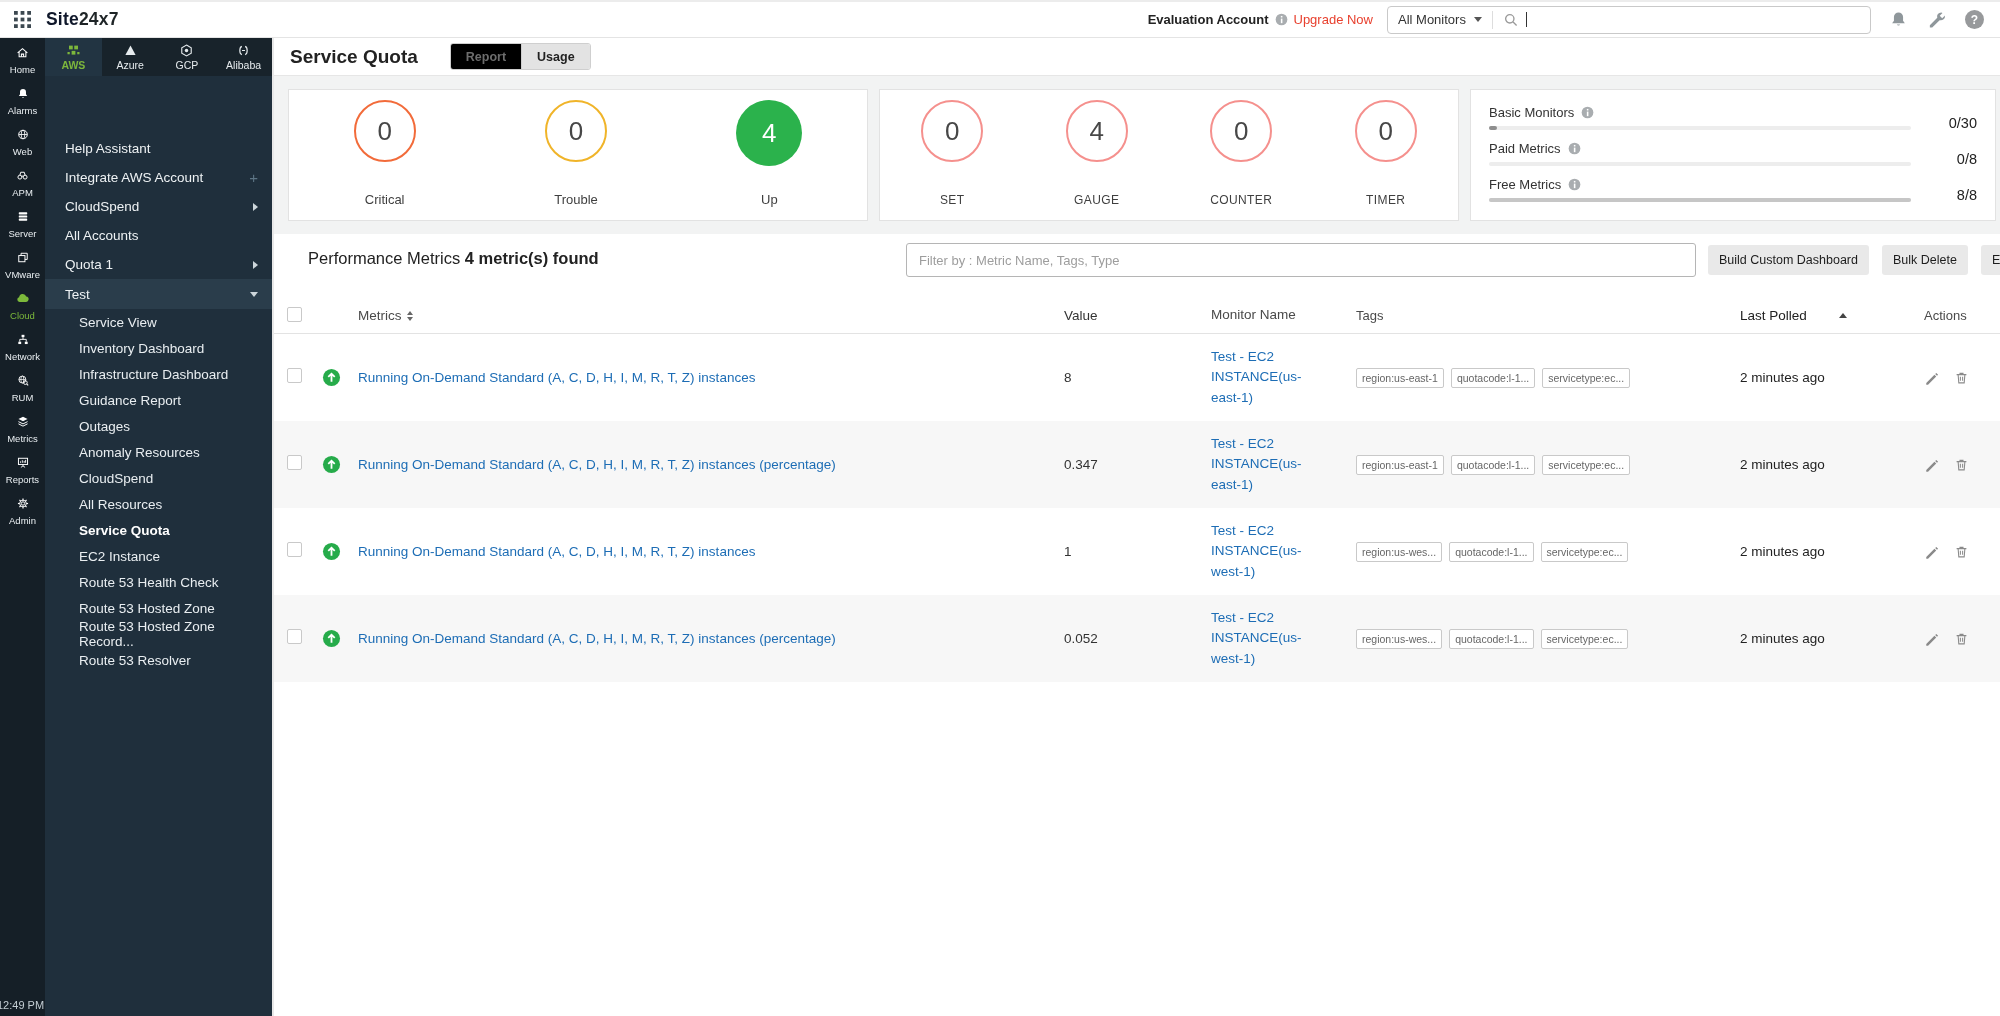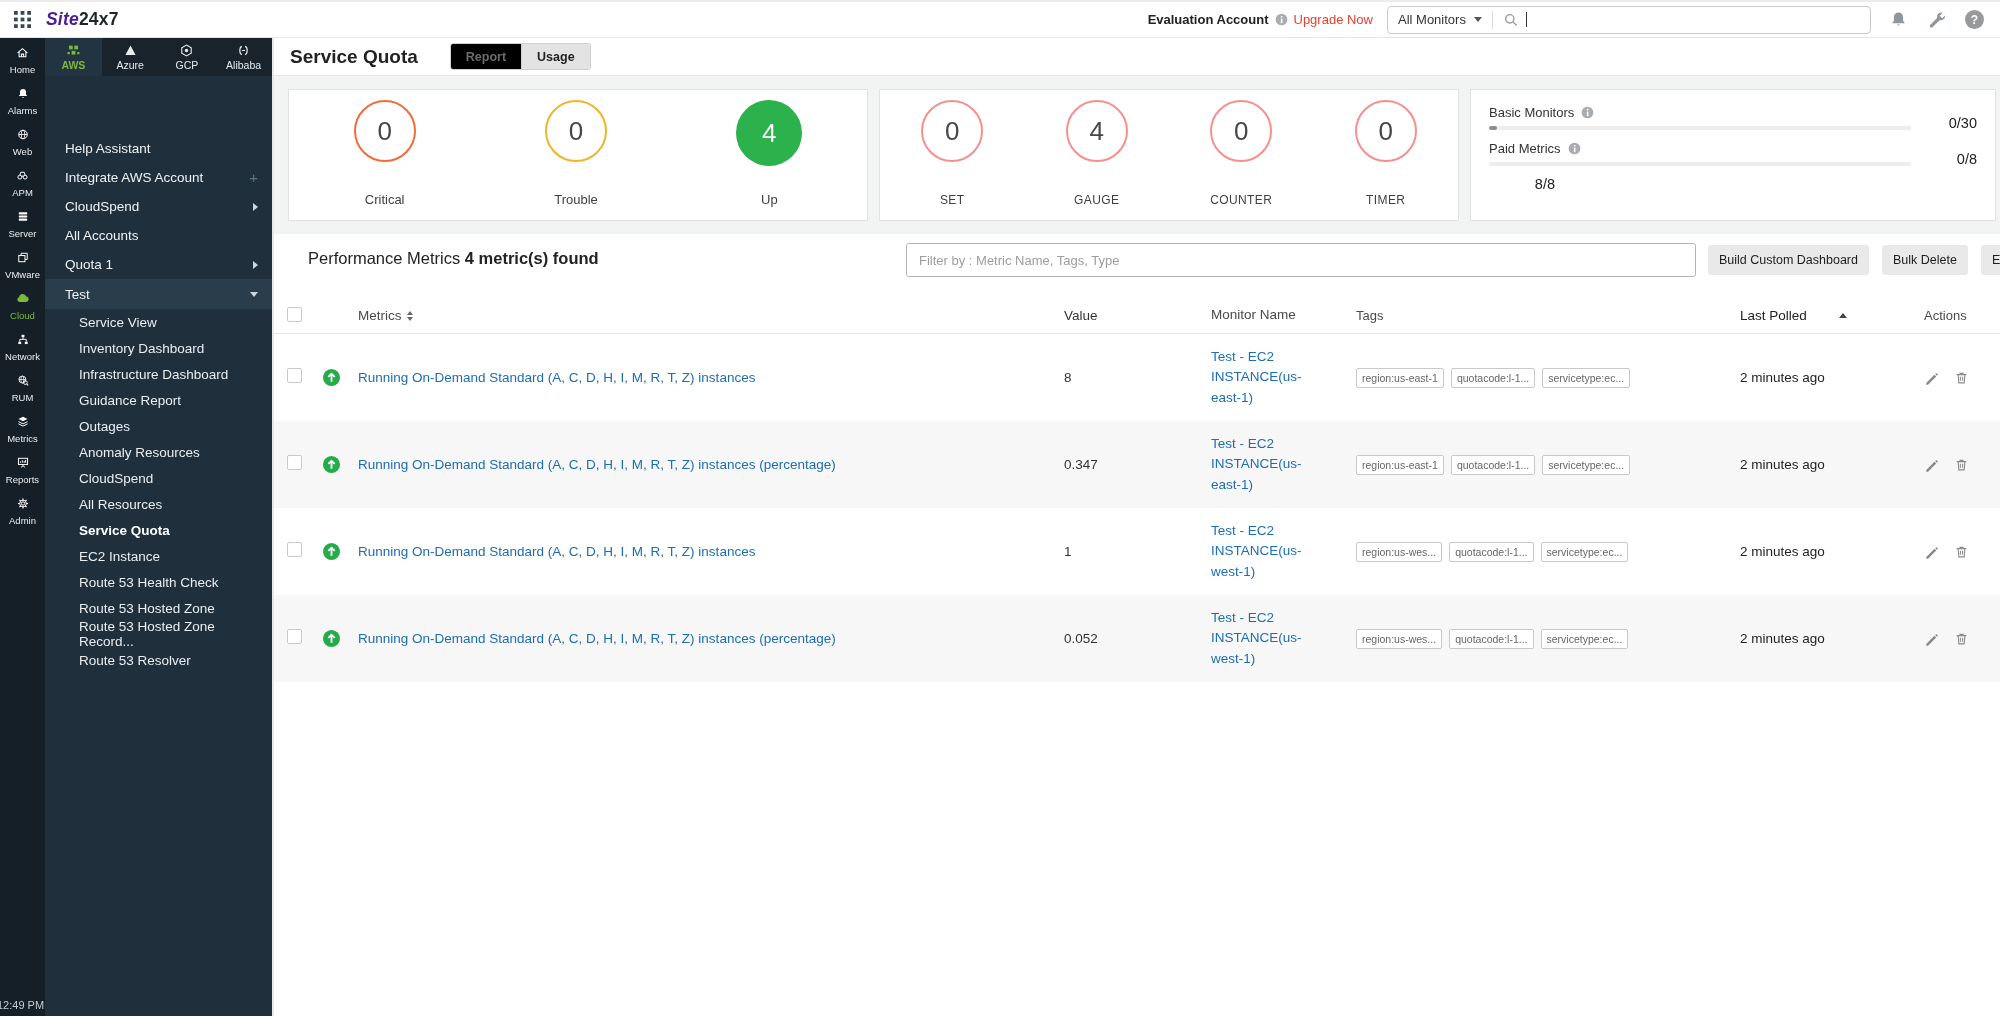--- a/index.html
+++ b/index.html
@@ -3,21 +3,21 @@
 <meta charset="utf-8">
 <style>
   html,body{margin:0;padding:0;background:#fff;}
   body{width:2000px;height:1016px;font-family:"Liberation Sans",sans-serif;position:relative;overflow:hidden;-webkit-font-smoothing:antialiased;}
   *{box-sizing:border-box;}
 
   
   .topbar{position:absolute;top:0;left:0;width:2000px;height:38px;background:#fff;border-top:2px solid #ececec;border-bottom:1px solid #e4e4e4;display:flex;align-items:center;z-index:10;}
   .grid-btn{width:20px;height:20px;margin:0 14px 0 12px;display:flex;align-items:center;justify-content:center;cursor:pointer;}
   .logo{font-size:17.5px;font-weight:bold;letter-spacing:.2px;cursor:pointer;}
-  .logo .green{color:#4c1d95;font-style:italic;}
+  .logo .green{color:#0f172a;}
   .logo .dark{color:#1f2527;}
   .top-right{margin-left:auto;display:flex;align-items:center;}
   .eval{font-size:13px;font-weight:bold;color:#222;}
   .info-ic{display:inline-flex;margin:0 6px 0 6px;vertical-align:-2px;}
   .upgrade{font-size:13px;color:#e8402e;cursor:pointer;margin-right:14px;}
   .searchwrap{width:484px;height:28px;border:1px solid #c9c9c9;border-radius:4px;display:flex;align-items:center;padding:0 10px;background:#fff;}
   .monitor-dd{display:flex;align-items:center;gap:8px;cursor:pointer;font-size:13px;color:#333;white-space:nowrap;}
   .dd-caret{width:0;height:0;border-left:4.5px solid transparent;border-right:4.5px solid transparent;border-top:5.5px solid #555;}
   .vdiv{width:1px;height:18px;background:#ddd;margin:0 10px;}
   .caret-line{width:1px;height:15px;background:#333;margin-left:7px;}
@@ -467,20 +467,33 @@
                 <rect x="9" y="8.6" width="2.4" height="7" fill="#fff"></rect>
               </svg>
           </div>
           <div class="qtrack">
               <div class="qfill" style="width: 0%; background-color: rgb(201, 201, 201);"></div>
             </div>
         </div>
         <div class="qval">0/8</div>
       </div>
       <div class="qrow">
+        <div class="qleft">
+          <div class="qlabel-line">
+            <span>Free Metrics</span>
+            <svg width="13" height="13" viewBox="0 0 20 20">
+                <circle cx="10" cy="10" r="9" fill="#a9adb0"></circle>
+                <rect x="9" y="4.5" width="2.4" height="2.4" fill="#fff"></rect>
+                <rect x="9" y="8.6" width="2.4" height="7" fill="#fff"></rect>
+              </svg>
+          </div>
+          <div class="qtrack">
+              <div class="qfill" style="width: 100%; background-color: rgb(198, 198, 198);"></div>
+            </div>
+        </div>
         <div class="qval">8/8</div>
       </div>
     </section>
   </div>
 
   <div class="toolbar">
     <div class="pm-title">
       <span>Performance Metrics</span>
       <b>4 metric(s) found</b>
     </div>

